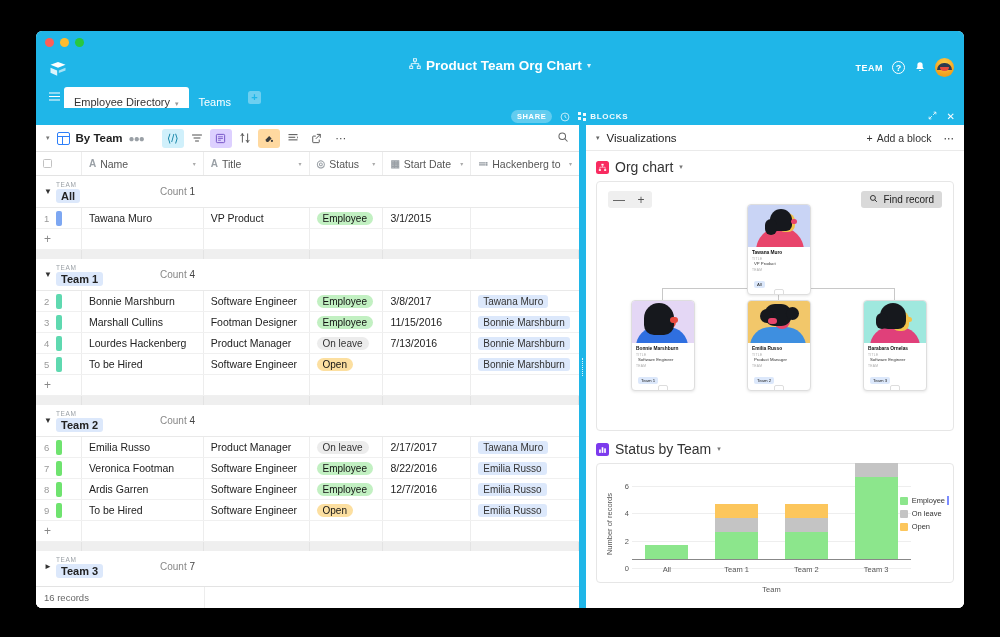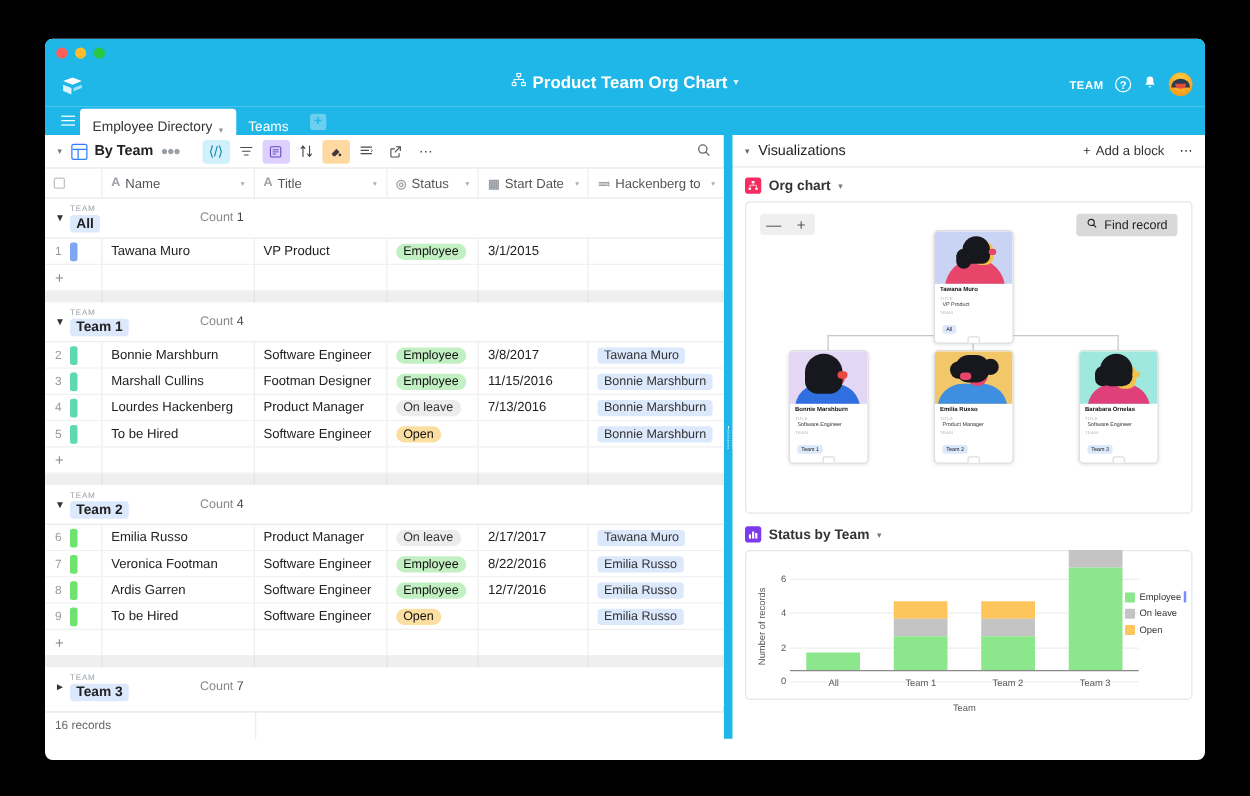--- a/index.html
+++ b/index.html
@@ -202,21 +202,21 @@
   .bh-left { display:flex; align-items:center; gap:7px; font-size:11.5px; color:#222; }
   .bh-left .bcaret { font-size:7px; color:#666; }
   .bh-right { display:flex; align-items:center; gap:12px; font-size:10.5px; color:#333; }
   .add-block { display:flex; align-items:center; gap:4px; }
 
   .blocks-scroll { flex:1; overflow:hidden; padding: 8px 10px 0 10px; }
   .block-title { display:flex; align-items:center; gap:6px; margin-bottom:6px; }
   .bt-icon { width:13px; height:13px; border-radius:2.5px; display:flex; align-items:center; justify-content:center; }
   .bt-icon.red { background:#f82b60; }
   .bt-icon.purple { background:#7c3aed; }
-  .bt-label { font-size:11px; color:#333;font-weight:bold; }
+  .bt-label { font-size:14px; color:#333; }
   .bt-caret { font-size:7px; color:#777; }
 
   .block-card { border:1px solid #e6e6e6; border-radius:4px; background:#fff; position:relative; }
   .orgchart { height: 250px; overflow:hidden; }
   .zoomctl {
     position:absolute; left:11px; top:9px; display:flex; background:#efefef; border-radius:3px;
   }
   .zoomctl div { width:22px; height:17px; display:flex; align-items:center; justify-content:center; font-size:12px; color:#555; }
   .findrec {
     position:absolute; right:11px; top:9px; background:#d9d9d9; border-radius:3px;
@@ -321,20 +321,48 @@
       <div class="tab active">
         <span>Employee Directory</span>
         <span class="tcaret">▾</span>
       </div>
       <div class="tab">
         <span>Teams</span>
       </div>
       <div class="tab-add">+</div>
     </div>
 
+    <div class="subbar">
+      <div class="subbar-left">
+        <span class="share-pill">SHARE</span>
+        <span class="subbar-icon">
+          <svg viewBox="0 0 16 16" width="10" height="10">
+              <circle cx="8" cy="8" r="6.3" fill="none" stroke="#fff" stroke-width="1.2"></circle>
+              <path d="M8 4.6V8l2.4 1.5" fill="none" stroke="#fff" stroke-width="1.2"></path>
+            </svg>
+        </span>
+        <span class="subbar-icon">
+          <span class="blocks-glyph">
+              <i></i>
+              <i></i>
+              <i></i>
+              <i></i>
+            </span>
+          <span class="blocks-label">BLOCKS</span>
+        </span>
+      </div>
+      <div class="subbar-right">
+        <span>
+          <svg viewBox="0 0 16 16" width="9" height="9">
+              <path d="M10 2h4v4M14 2L9 7M6 14H2v-4M2 14l5-5" fill="none" stroke="#fff" stroke-width="1.4"></path>
+            </svg>
+        </span>
+        <span>✕</span>
+      </div>
+    </div>
 
     <div class="body">
 
       <div class="left-pane">
 
         <div class="viewbar">
           <span class="vb-caret">▾</span>
           <span class="view-name">
             <span class="grid-glyph"></span>
             <span>By Team</span>

